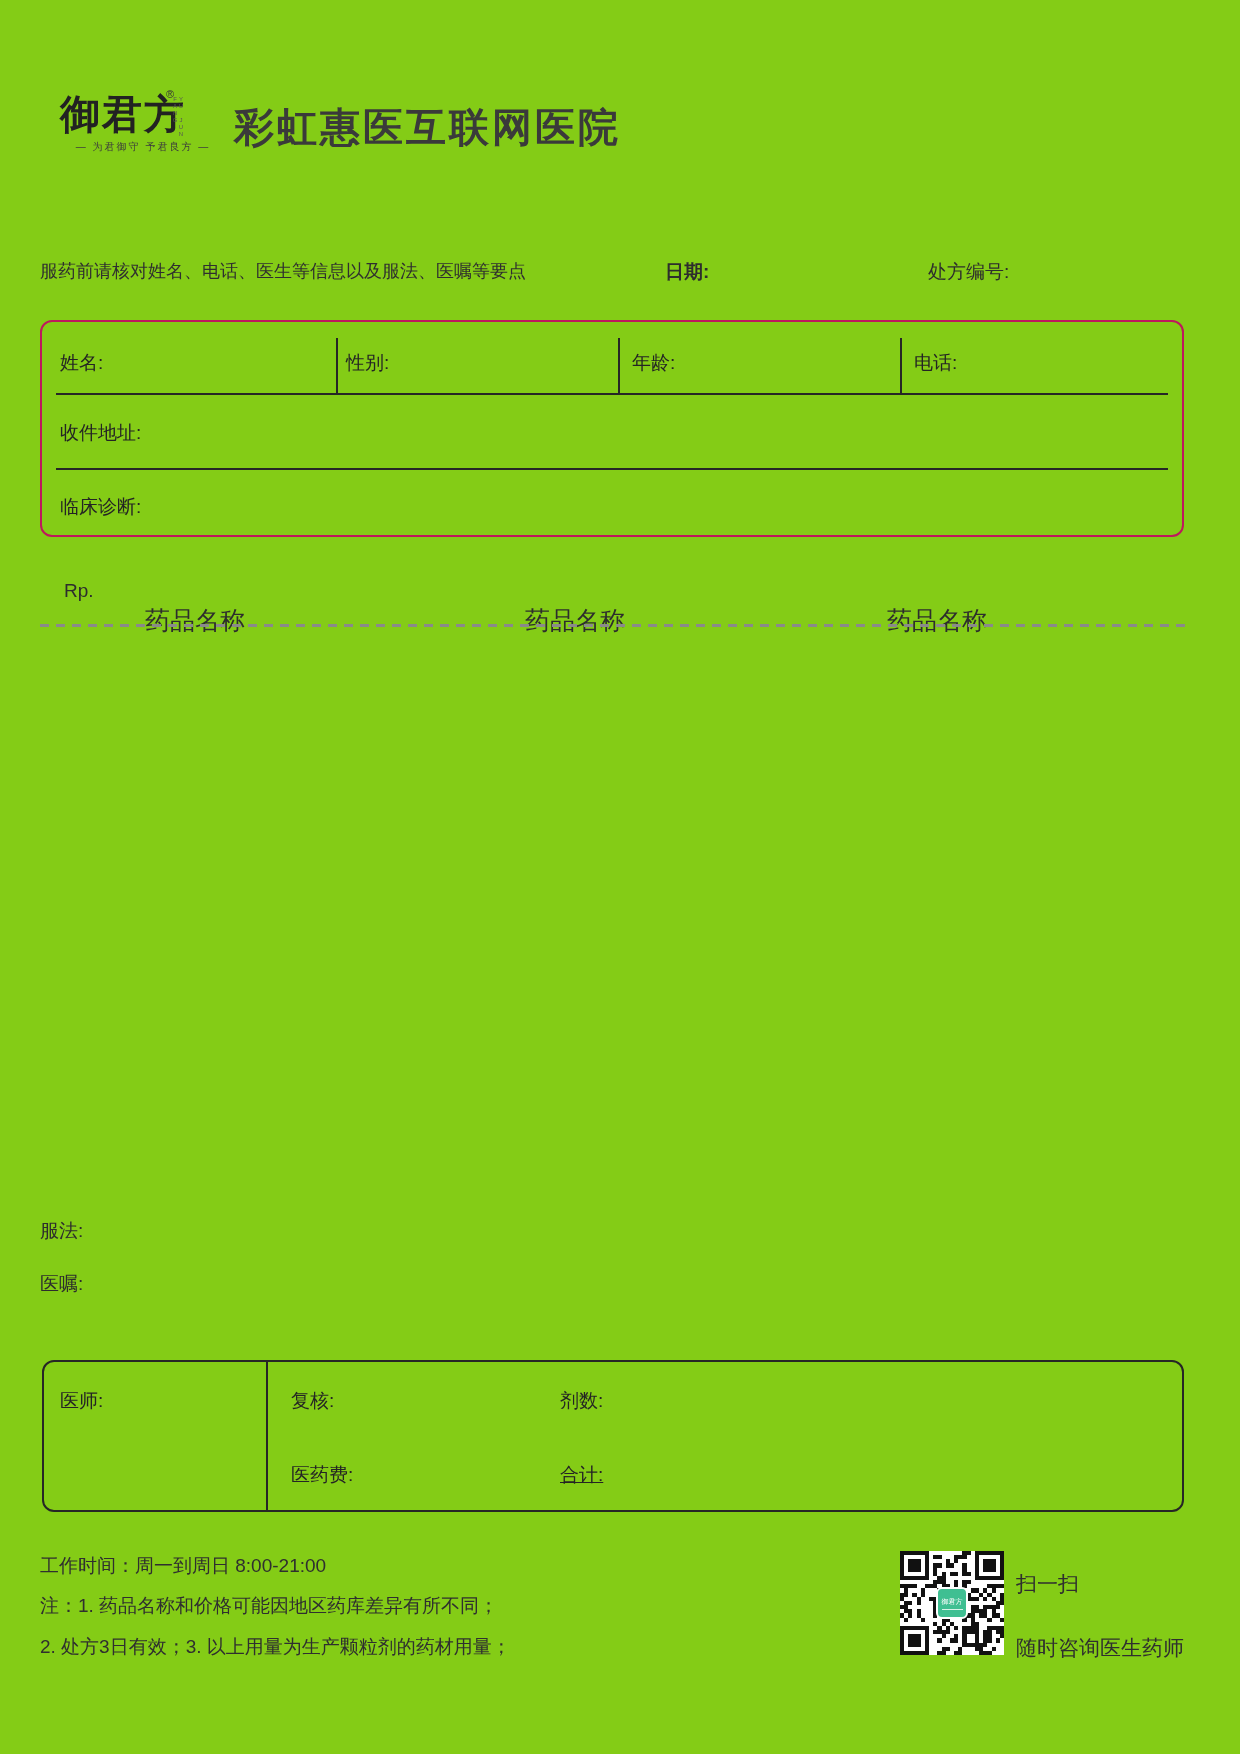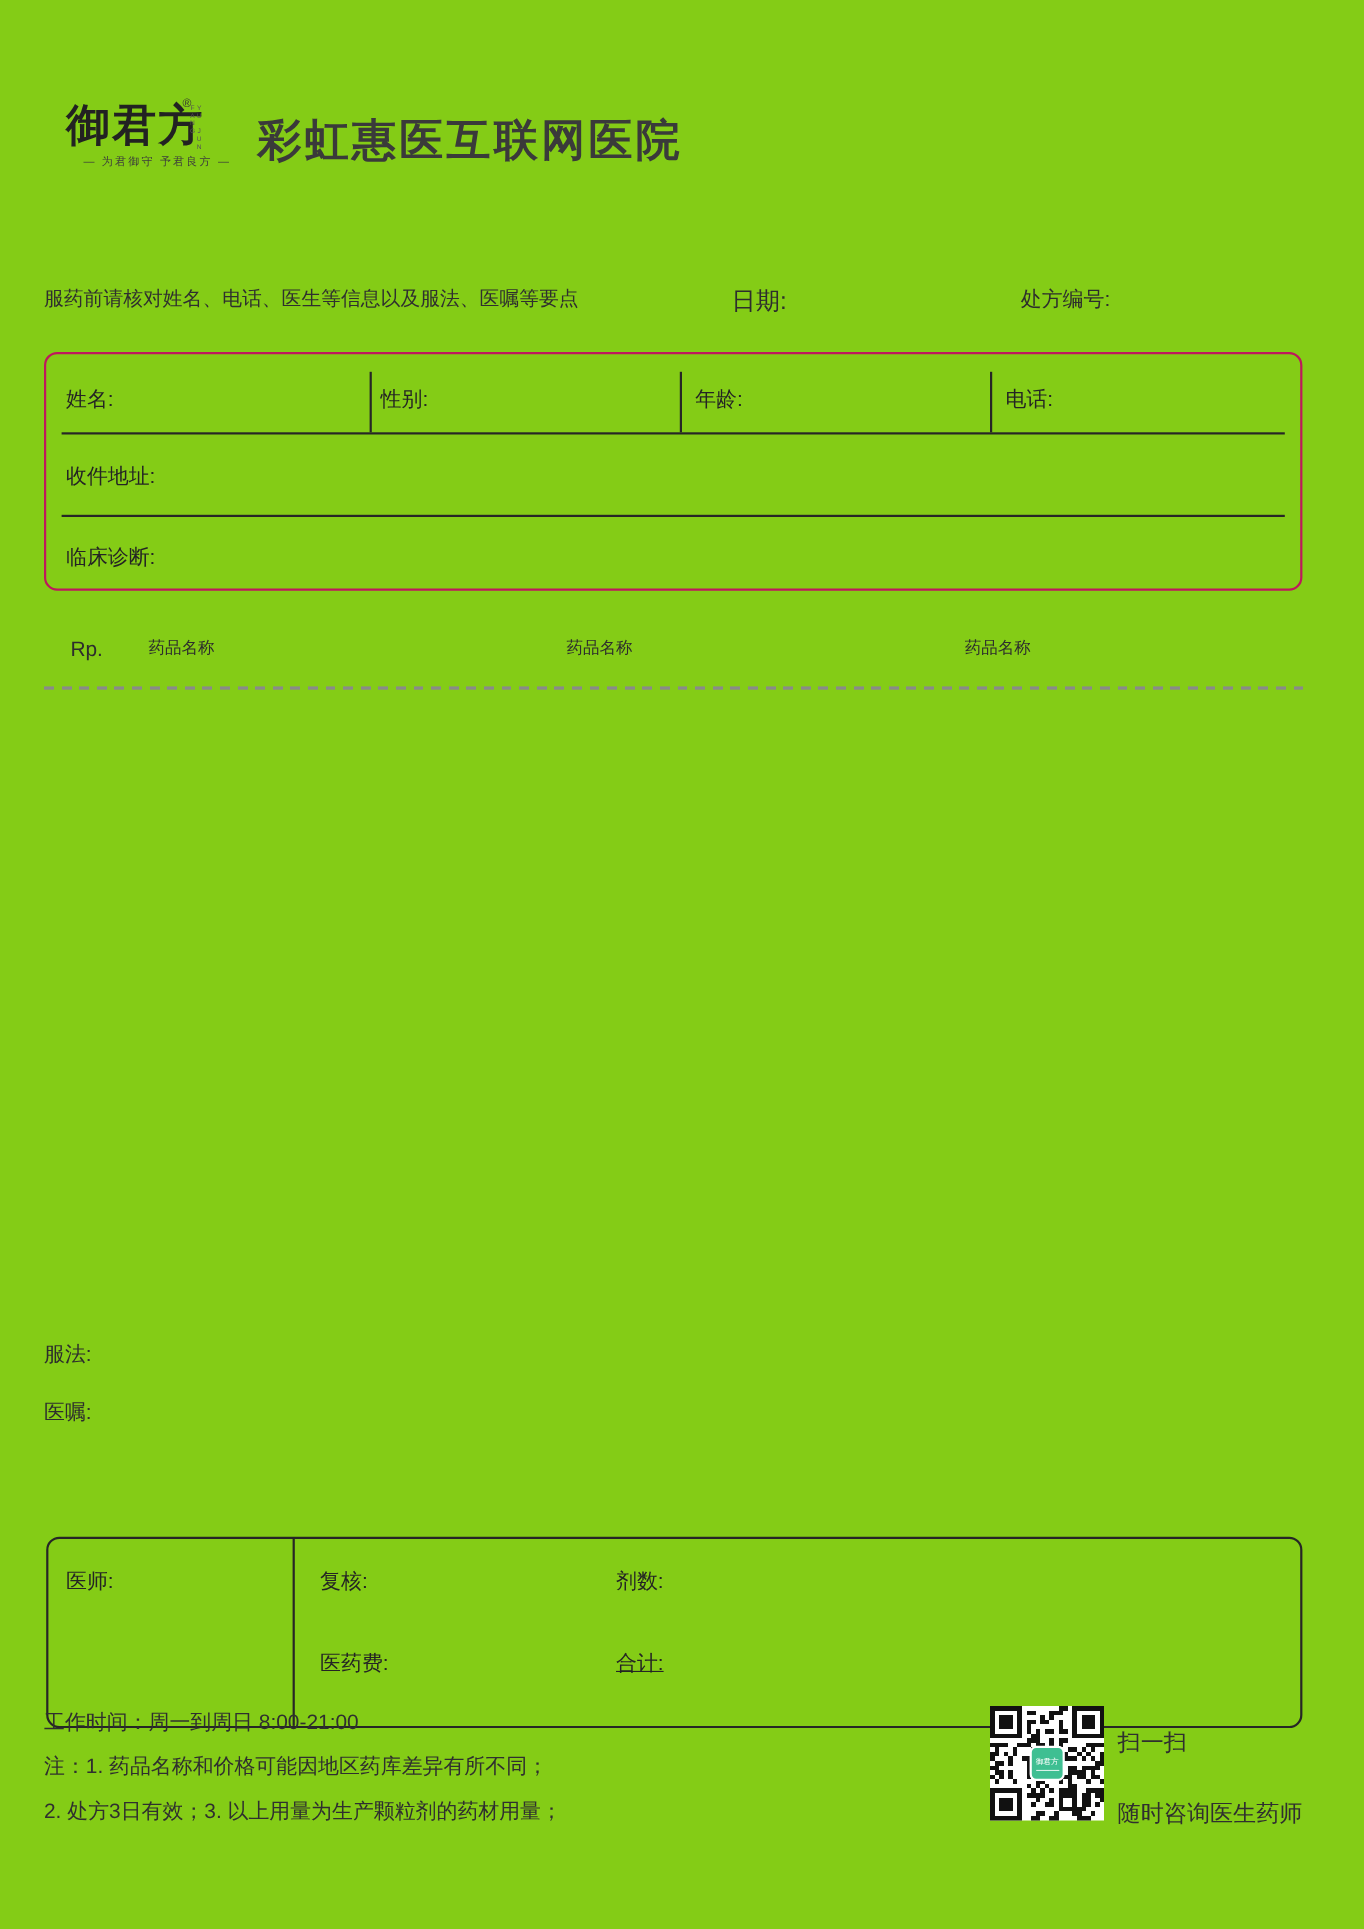--- a/index.html
+++ b/index.html
@@ -32,21 +32,21 @@
     font-size:10px;letter-spacing:2px;color:#3c3c3c;text-align:center;
     white-space:nowrap;
   }
   .hospital-name{
     left:234px;top:100px;
     font-size:40px;font-weight:800;color:#3a3a3a;letter-spacing:3px;
   }
 
   
   .reminder{left:40px;top:259px;font-size:18px;color:#2f2f2f;}
-  .date-label{left:665px;top:259px;font-size:22px;}
+  .date-label{left:665px;top:259px;font-size:19px;font-weight:bold;}
   .rx-number-label{left:928px;top:259px;font-size:19px;}
 
   
   .patient-box{
     left:40px;top:320px;width:1144px;height:217px;
     border:2px solid #be185d;border-radius:12px;box-sizing:border-box;
   }
   .pbox-label{position:absolute;font-size:19px;color:#242424;}
   .lbl-name{left:18px;top:28px;}
   .lbl-gender{left:304px;top:28px;}
@@ -57,36 +57,36 @@
   .vdiv2{left:576px;}
   .vdiv3{left:858px;}
   .hline{position:absolute;left:14px;right:14px;height:2px;background:#262626;}
   .hline1{top:71px;}
   .hline2{top:146px;}
   .lbl-address{left:18px;top:98px;}
   .lbl-diagnosis{left:18px;top:172px;}
 
   
   .rp-label{left:64px;top:580px;font-size:19px;}
-  .drug-col{top:580px;font-size:15px;}
+  .drug-col{top:604px;font-size:25px;margin-left:10px;}
   .drug-col1{left:135px;}
   .drug-col2{left:515px;}
   .drug-col3{left:877px;}
   .dashed-sep{
     left:40px;top:624px;width:1146px;height:3px;
     background:repeating-linear-gradient(to right,#8a8a8a 0 9px,transparent 9px 16px);
   }
 
   
   .usage-label{left:40px;top:1218px;font-size:19px;}
   .advice-label{left:40px;top:1271px;font-size:19px;}
 
   
   .summary-box{
-    left:42px;top:1397px;width:1142px;height:174px;
+    left:42px;top:1360px;width:1142px;height:152px;
     border:2px solid #262626;border-radius:12px;box-sizing:border-box;
   }
   .sum-vdiv{position:absolute;left:222px;top:0;bottom:0;width:2px;background:#262626;}
   .sbox-label{position:absolute;font-size:19px;color:#242424;}
   .lbl-doctor{left:16px;top:26px;}
   .lbl-review{left:247px;top:26px;}
   .lbl-doses{left:516px;top:26px;}
   .lbl-fee{left:247px;top:100px;}
   .lbl-total{left:516px;top:100px;text-decoration:underline;}
 

